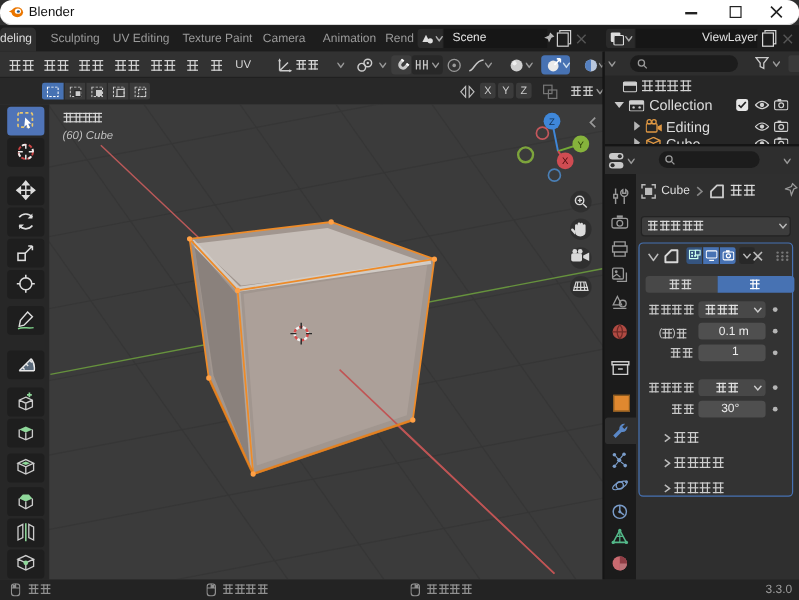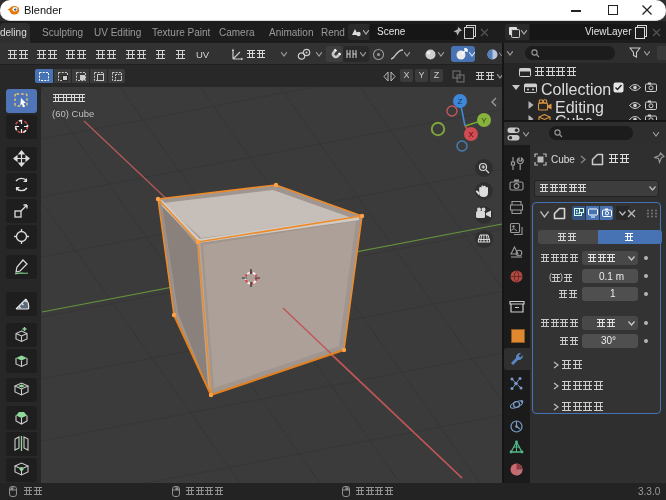--- a/index.html
+++ b/index.html
@@ -325,21 +325,21 @@
  <path d="M496 11 l-4 4 4 4" stroke="#999" stroke-width="1.4" fill="none"></path>
 
  <text x="52" y="16" font-size="9.5" fill="#d6d6d6" font-family="Liberation Sans">&nbsp;</text>
 </svg>
  <div class="ab tight" style="left:53px;top:7px;color:#d9d9d9;display:flex;align-items:flex-start;">
       <span class="c8"></span>
       <span class="c8"></span>
       <span class="c8"></span>
       <span class="c8"></span>
     </div>
- <div class="ab" style="left:52px;top:21px;color:#bfbfbf;font-size:9.5px;">(60) Cube</div>
+ <div class="ab" style="left:52px;top:21px;color:#bfbfbf;font-size:9.5px;font-style:italic;">(60) Cube</div>
 </div>
 
 <div class="ab" id="toolbar" style="left:0;top:87px;width:41px;height:396px;background:#272727;">
  <div class="ab" style="left:6px;top:2px;width:31px;height:24px;background:#4f74b8;border-radius:3px;"></div>
  <svg class="ab" style="left:14px;top:6px" width="16" height="16" viewBox="0 0 16 16">
       <rect x="1" y="1" width="12" height="12" rx="1.5" fill="none" stroke="#e8c770" stroke-width="1.4" stroke-dasharray="2.6 2"></rect>
       <path d="M7 5 L12 10 L9.5 10.2 L11 13.5 L9.3 14.2 L8 11 L6.2 12.8 Z" fill="#fff"></path>
     </svg>
  <div class="ab" style="left:6px;top:28px;width:31px;height:24px;background:#1e1e1e;border-radius:3px;"></div>
  <svg class="ab" style="left:13px;top:31px" width="17" height="17" viewBox="0 0 17 17">
@@ -419,21 +419,21 @@
       <path d="M5.5 5.5 L8 8" stroke="#9a9a9a" stroke-width="1.1"></path>
     </svg>
  <svg class="ab" style="left:125px;top:4px" width="12" height="12" viewBox="0 0 12 12">
       <path d="M1 1 H11 L7.5 5.5 V10 L4.5 8.5 V5.5 Z" fill="none" stroke="#c9c9c9" stroke-width="1.1"></path>
     </svg>
  <svg class="ab" style="left:140px;top:8px" width="6" height="5" viewBox="0 0 6 5">
       <path d="M0 0 L3 4 L6 0" fill="none" stroke="#999" stroke-width="1.2"></path>
     </svg>
  <div class="ab" style="left:153px;top:3px;width:9px;height:14px;background:#3a3a3a;border-radius:2px 0 0 2px;"></div>
 </div>
-<div class="ab" style="left:504px;top:63px;width:162px;height:58px;background:#262626;color:#d4d4d4;font-size:16px;">
+<div class="ab" style="left:504px;top:63px;width:162px;height:58px;background:#262626;color:#d4d4d4;font-size:12px;">
 
  <svg class="ab" style="left:15px;top:3px" width="12" height="11" viewBox="0 0 12 11">
       <rect x="0.5" y="2.5" width="11" height="8" rx="1" fill="none" stroke="#cfcfcf" stroke-width="1"></rect>
       <rect x="0.5" y="2.5" width="11" height="3" fill="#cfcfcf"></rect>
     </svg>
  <div class="ab" style="left:31px;top:4px;display:flex;align-items:flex-start;">
       <span class="c"></span>
       <span class="c"></span>
       <span class="c"></span>
       <span class="c"></span>

